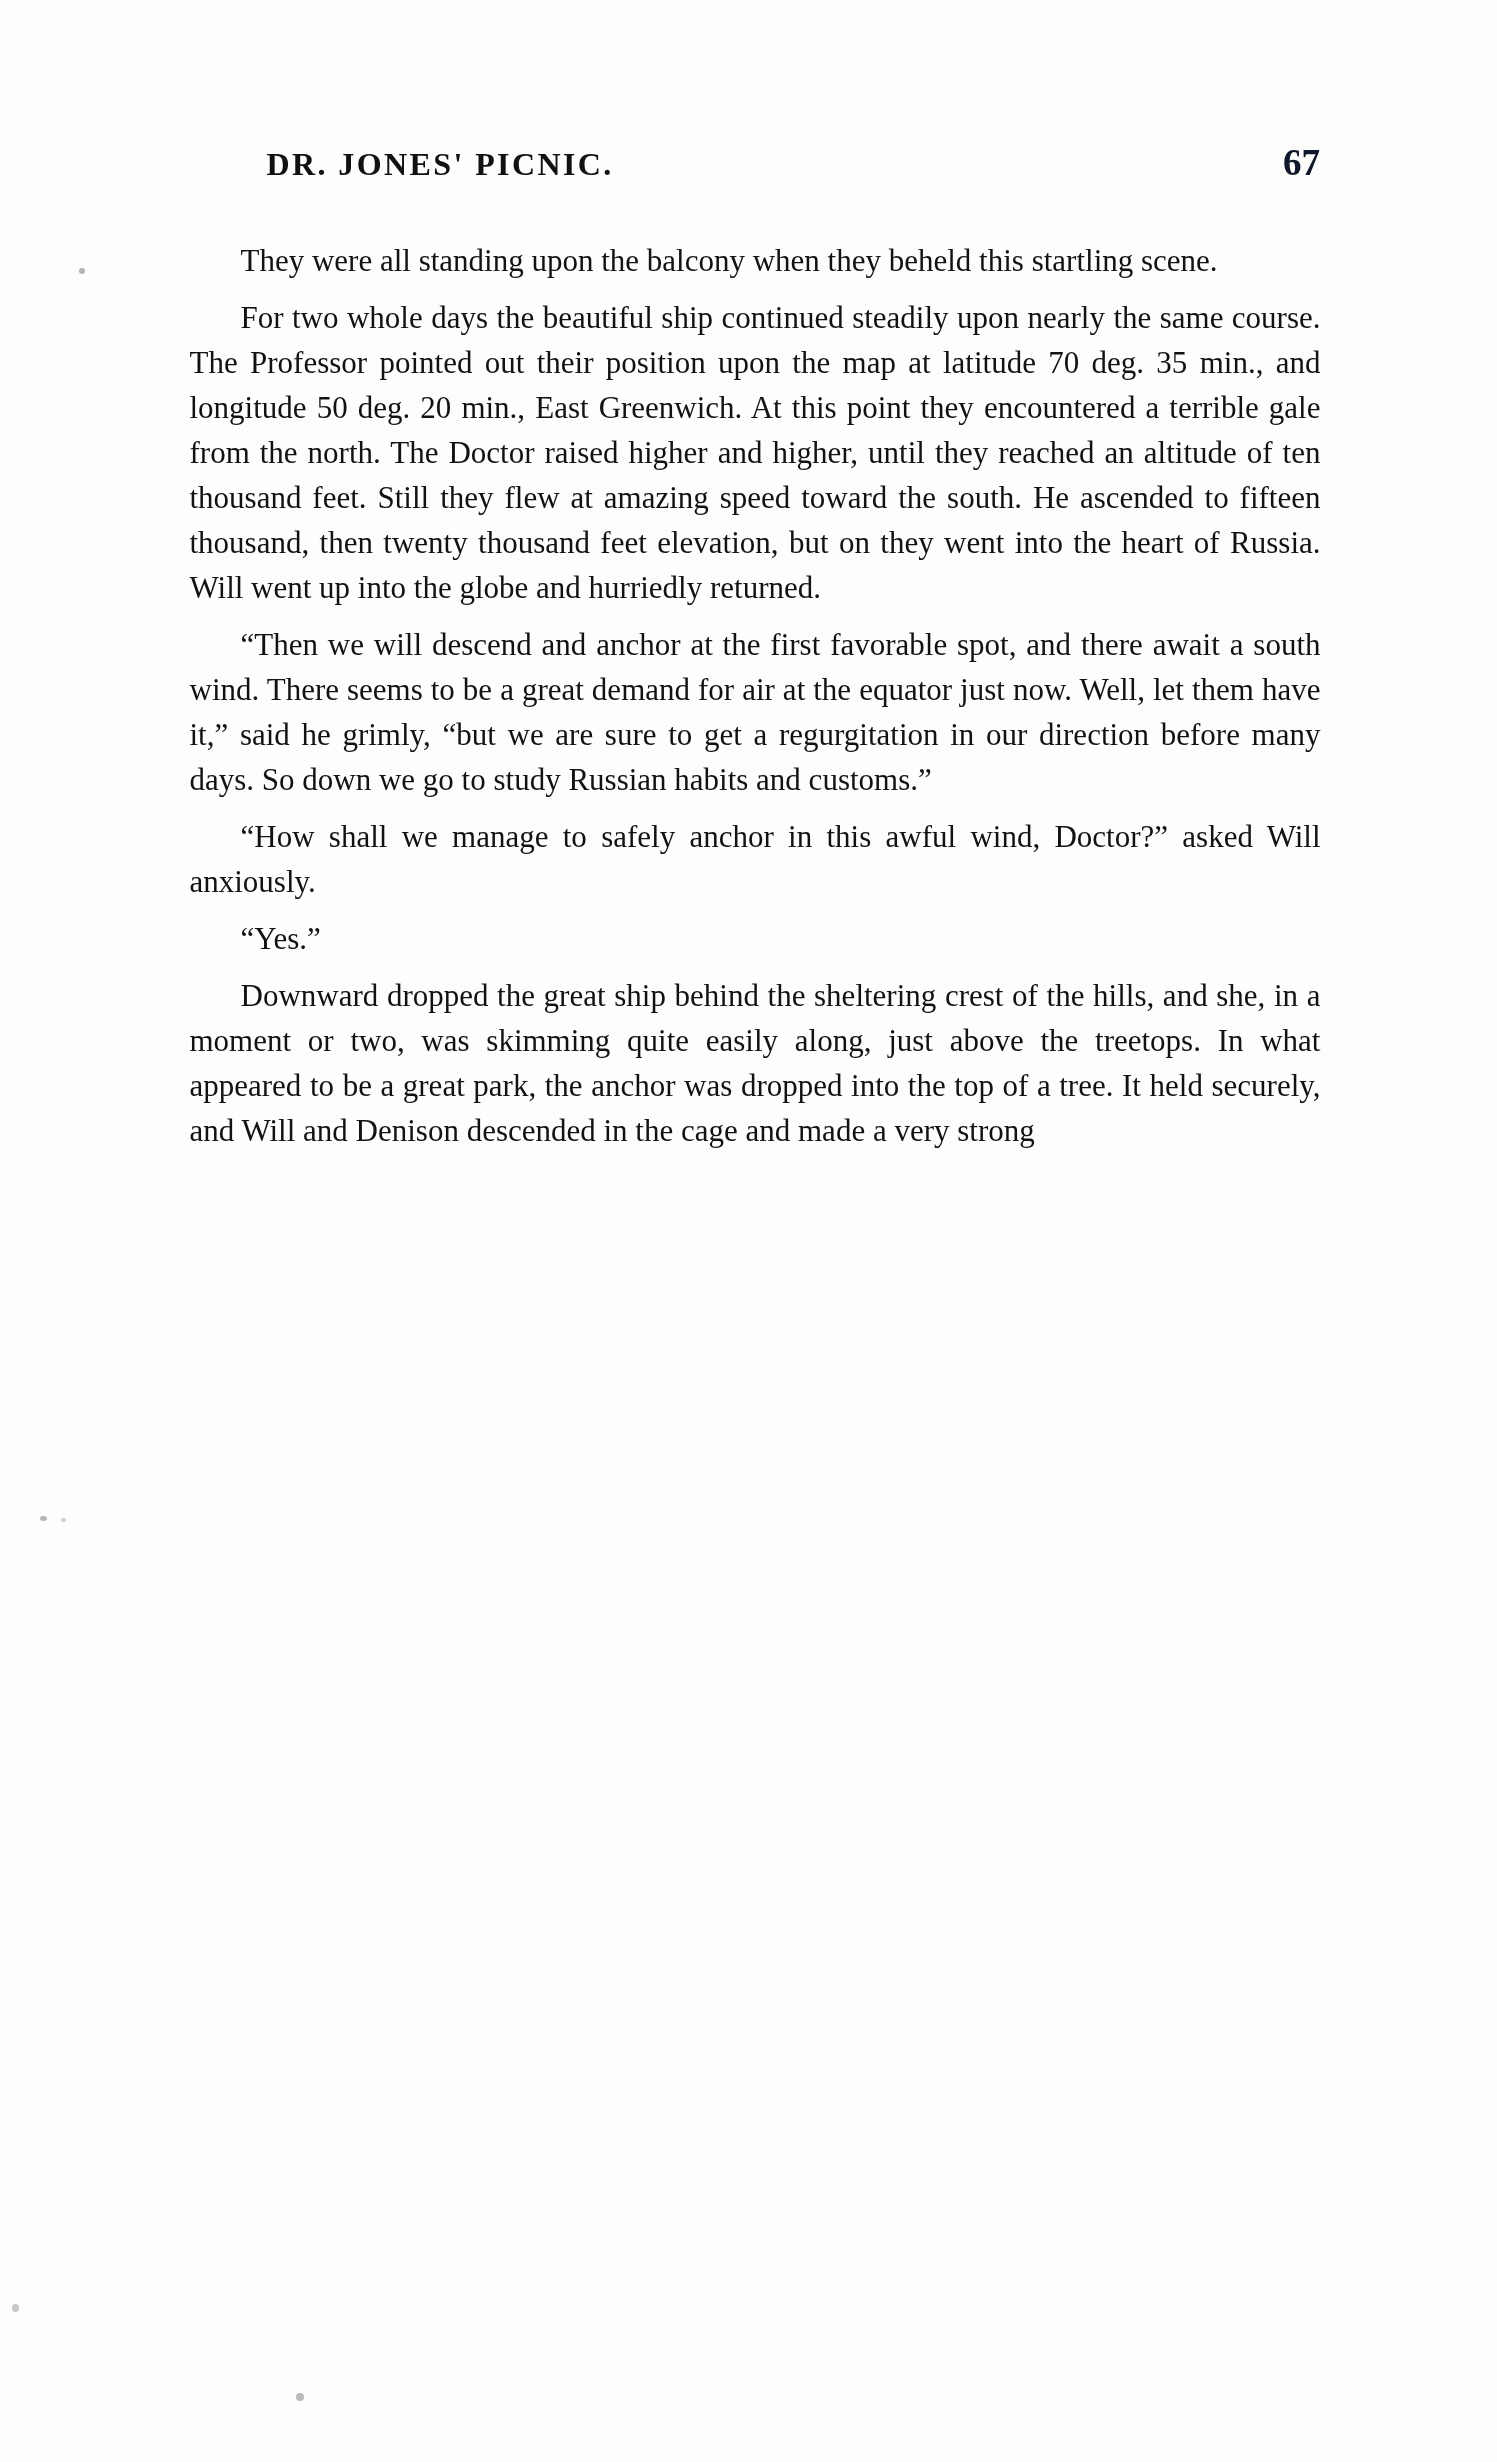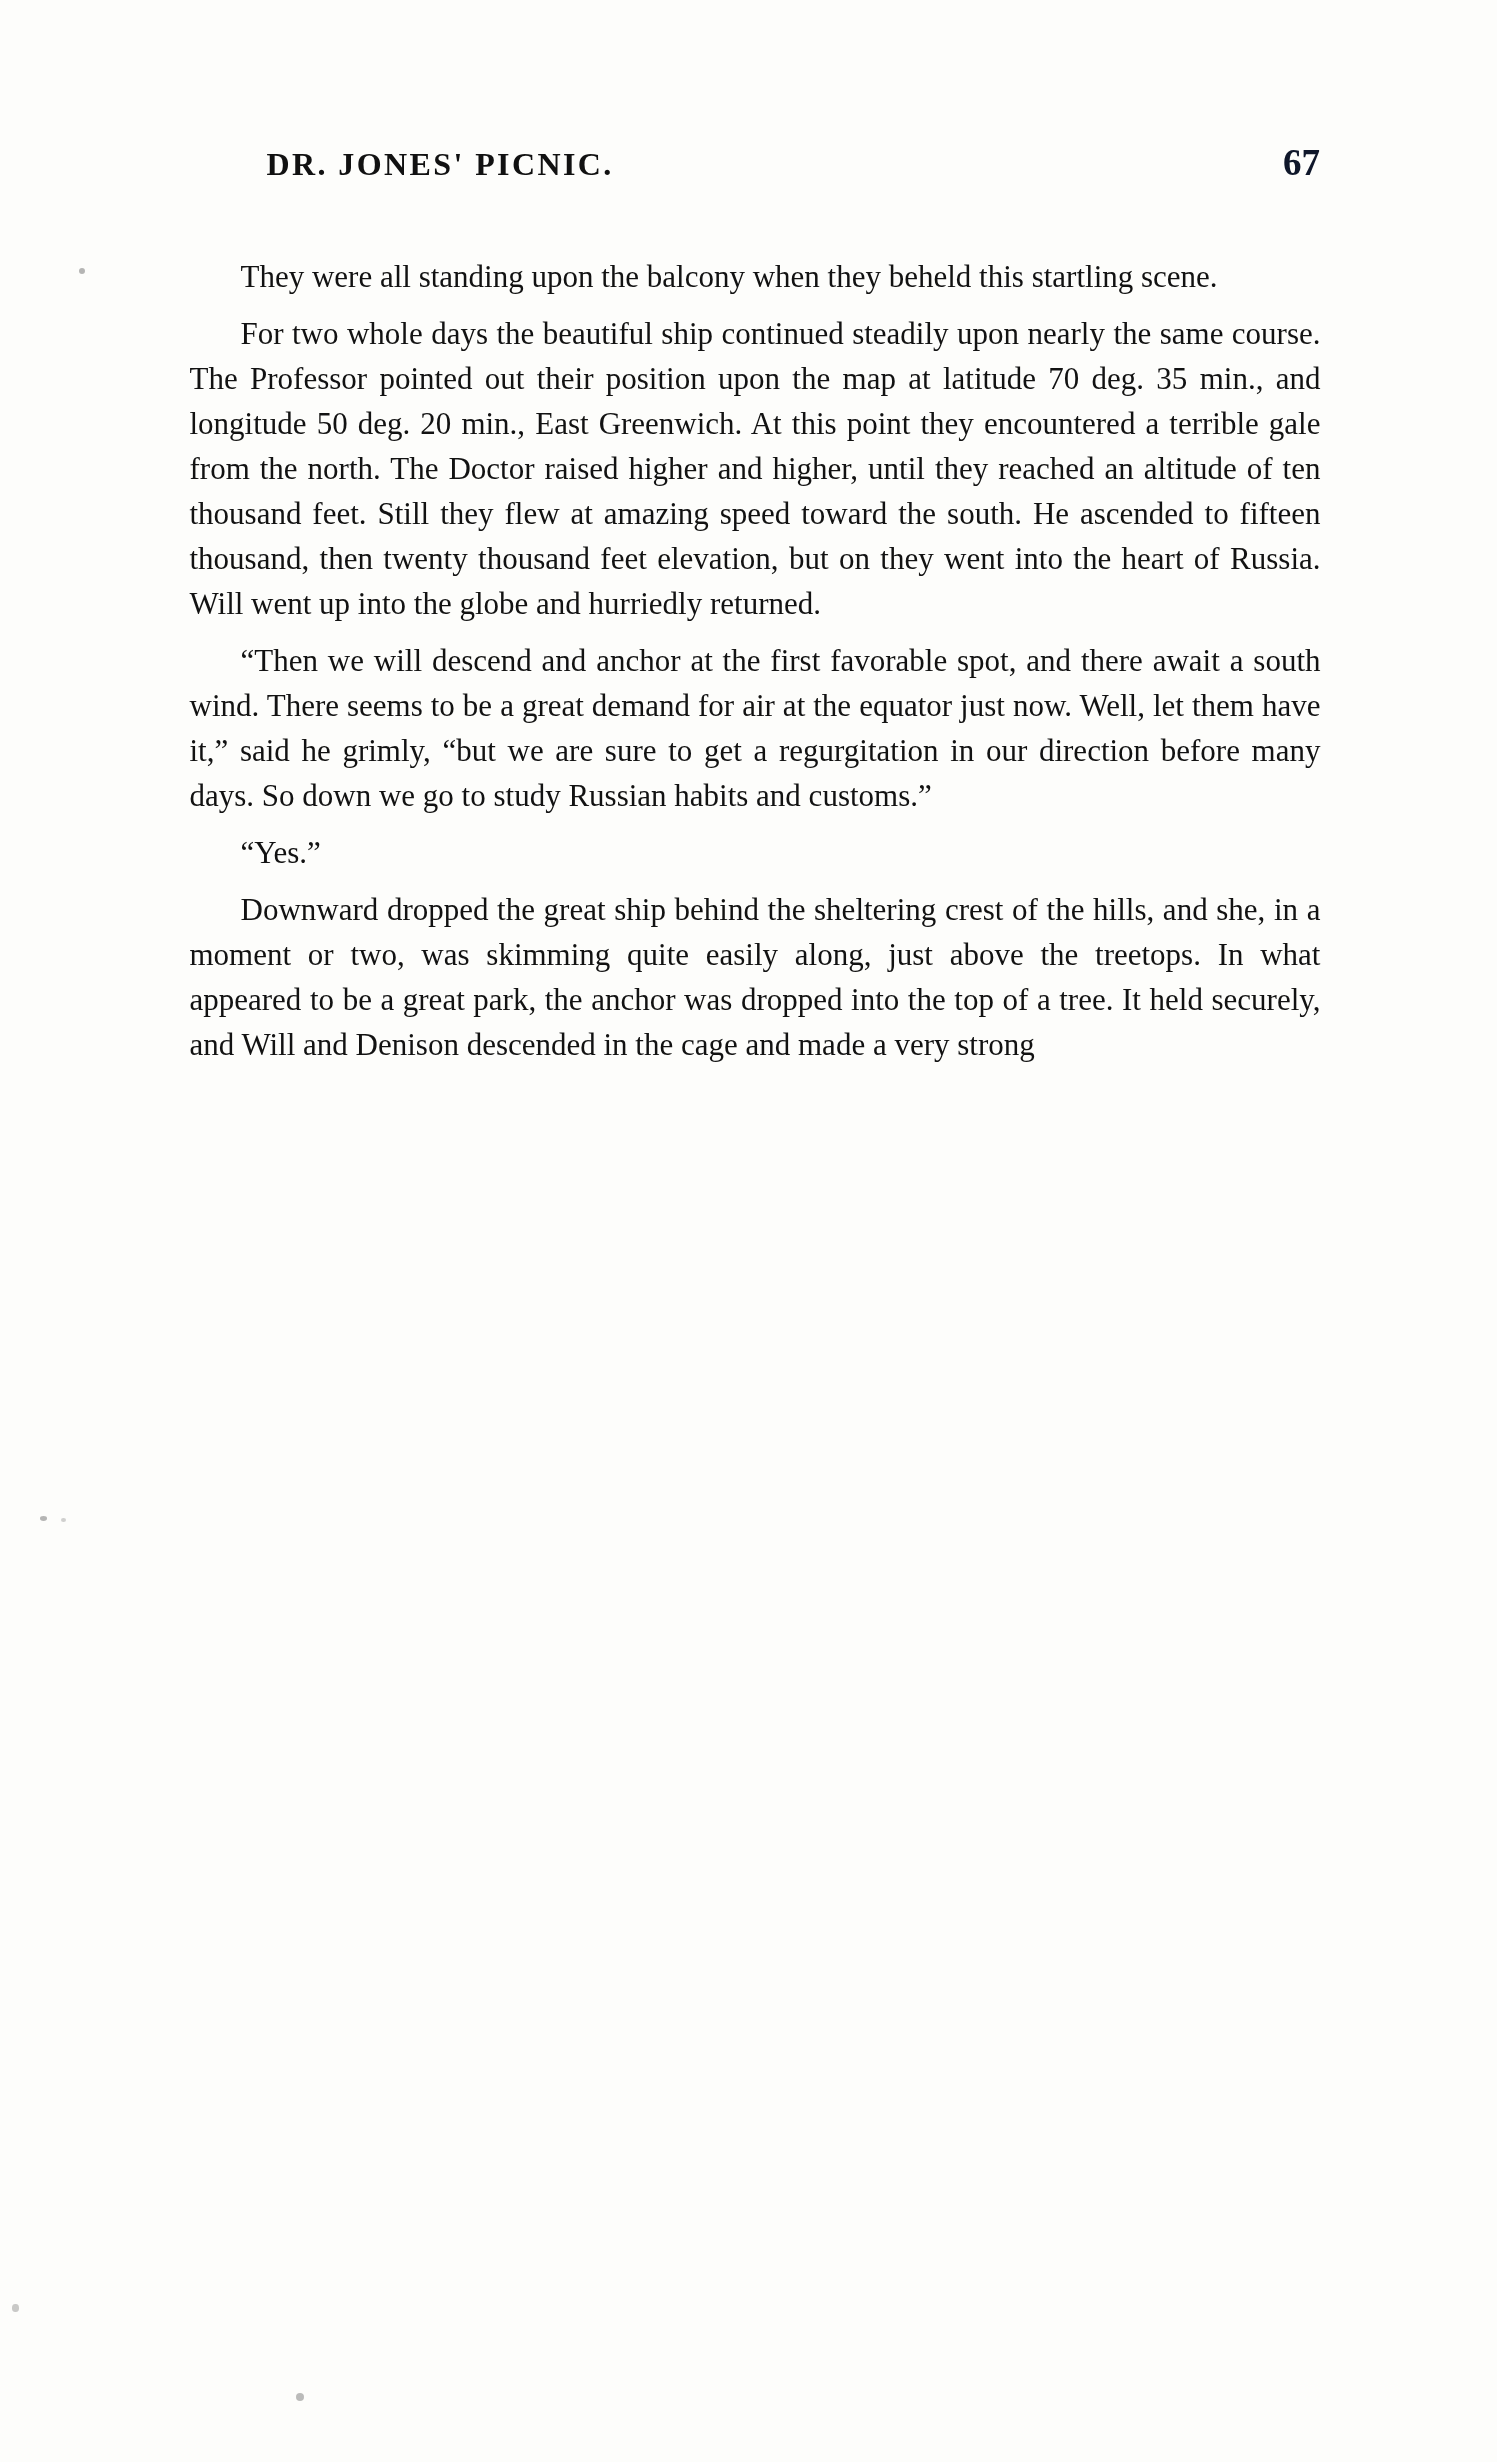--- a/index.html
+++ b/index.html
@@ -27,21 +27,21 @@
     left: 172px;
     top: 141px;
     width: 1162px;
   }
   .running-head {
     display: flex;
     align-items: baseline;
     justify-content: space-between;
     width: 1155px;
     margin-left: 5.5px;
-    margin-bottom: 70px;
+    margin-bottom: 54px;
     gap: 12px;
   }
   .head-title {
     font-family: "Liberation Serif", serif;
     font-weight: bold;
     font-size: 32px;
     letter-spacing: 2.4px;
     color: #111;
     padding-left: 89px;
   }
@@ -94,19 +94,20 @@
 
     <div class="running-head">
       <div class="head-title">DR. JONES' PICNIC.</div>
       <div class="folio">67</div>
     </div>
 
     <div class="body-text">
       <p class="para">They were all standing upon the balcony when they beheld this startling scene.</p>
       <p class="para">For two whole days the beautiful ship continued steadily upon nearly the same course.  The Professor pointed out their position upon the map at latitude 70 deg. 35 min., and longitude 50 deg. 20 min., East Greenwich. At this point they encountered a terrible gale from the north.  The Doctor raised higher and higher, until they reached an altitude of ten thousand feet.  Still they flew at amazing speed toward the south.  He ascended to fifteen thousand, then twenty thousand feet elevation, but on they went into the heart of Russia.  Will went up into the globe and hurriedly returned.</p>
       <p class="para">“Then we will descend and anchor at the first favorable spot, and there await a south wind.  There seems to be a great demand for air at the equator just now.  Well, let them have it,” said he grimly, “but we are sure to get a regurgitation in our direction before many days. So down we go to study Russian habits and customs.”</p>
+      <p class="para">“How shall we manage to safely anchor in this awful wind, Doctor?” asked Will anxiously.</p>
       <p class="para">“Yes.”</p>
       <p class="para">Downward dropped the great ship behind the sheltering crest of the hills, and she, in a moment or two, was skimming quite easily along, just above the treetops.  In what appeared to be a great park, the anchor was dropped into the top of a tree.  It held securely, and Will and Denison descended in the cage and made a very strong</p>
     </div>
 
   </div>
 </div>
 
 
 </body></html>

